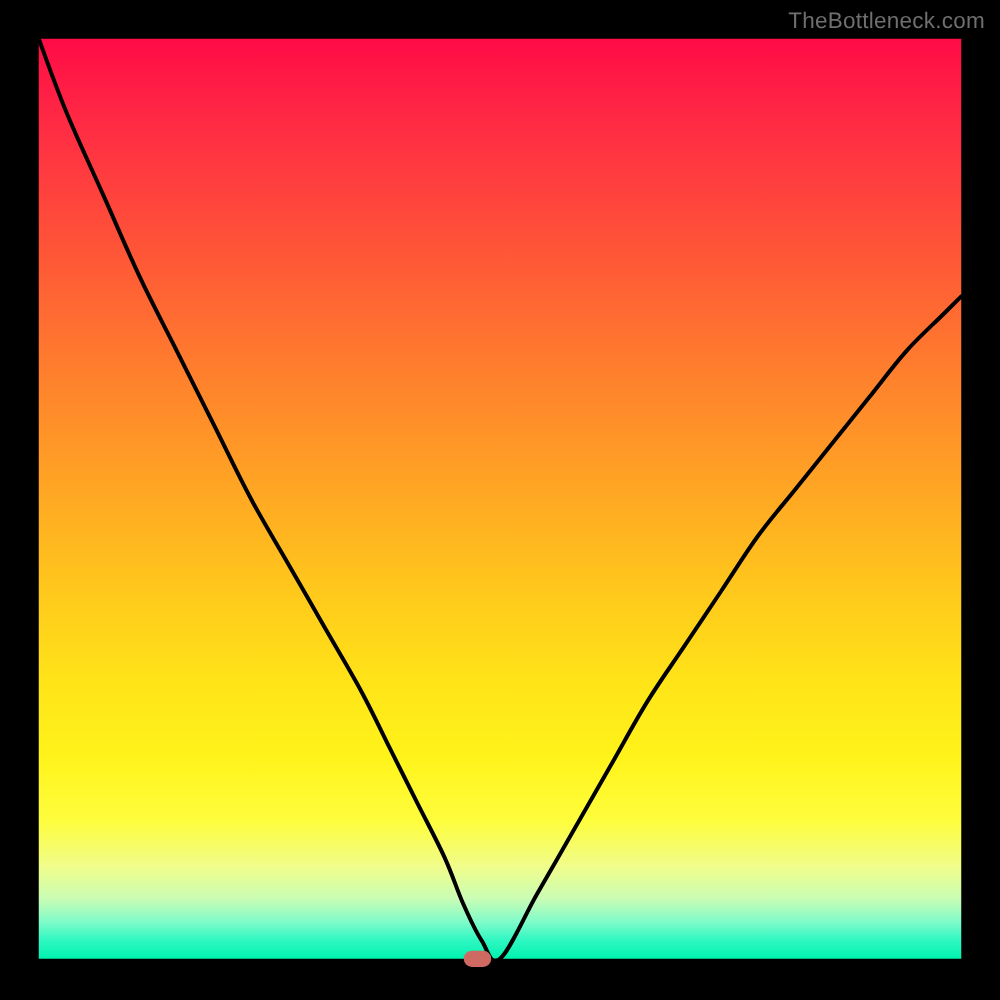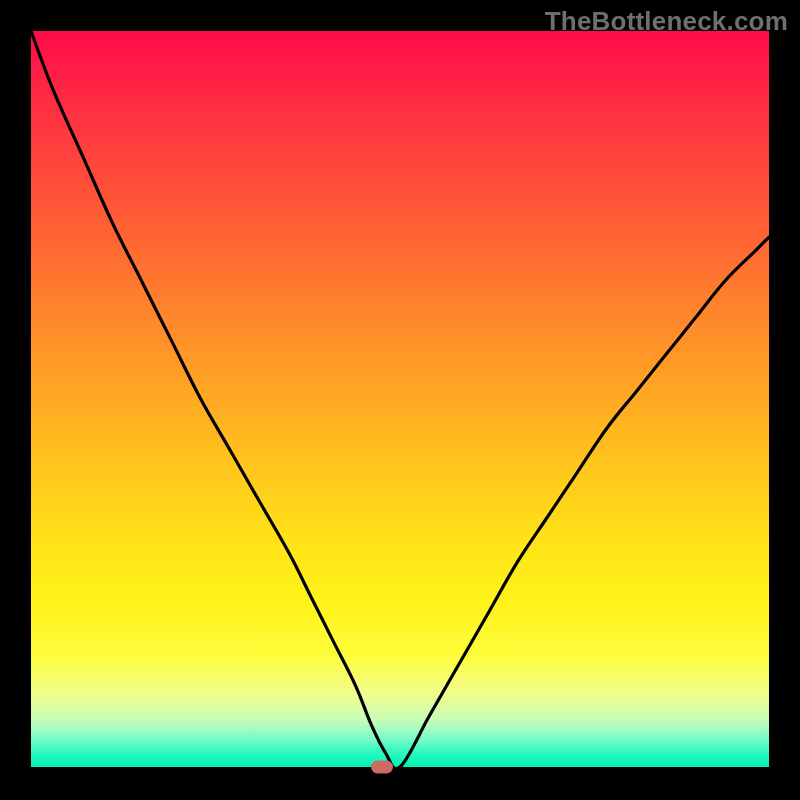--- a/index.html
+++ b/index.html
@@ -37,22 +37,22 @@
       #7ffbc9 96%,
       #2ff7c2 98%,
       #00f3af 100%
     );
   }
   .watermark {
     position: absolute;
     top: 6px;
     right: 12px;
     color: #6f6f6f;
-    font-size: 26px;
-    font-weight: 700;
+    font-size: 18px;
+    font-weight: 400;
     letter-spacing: 0.2px;
   }
   svg.curve {
     position: absolute;
     left: 31px;
     top: 31px;
     width: 738px;
     height: 736px;
     overflow: visible;
   }

